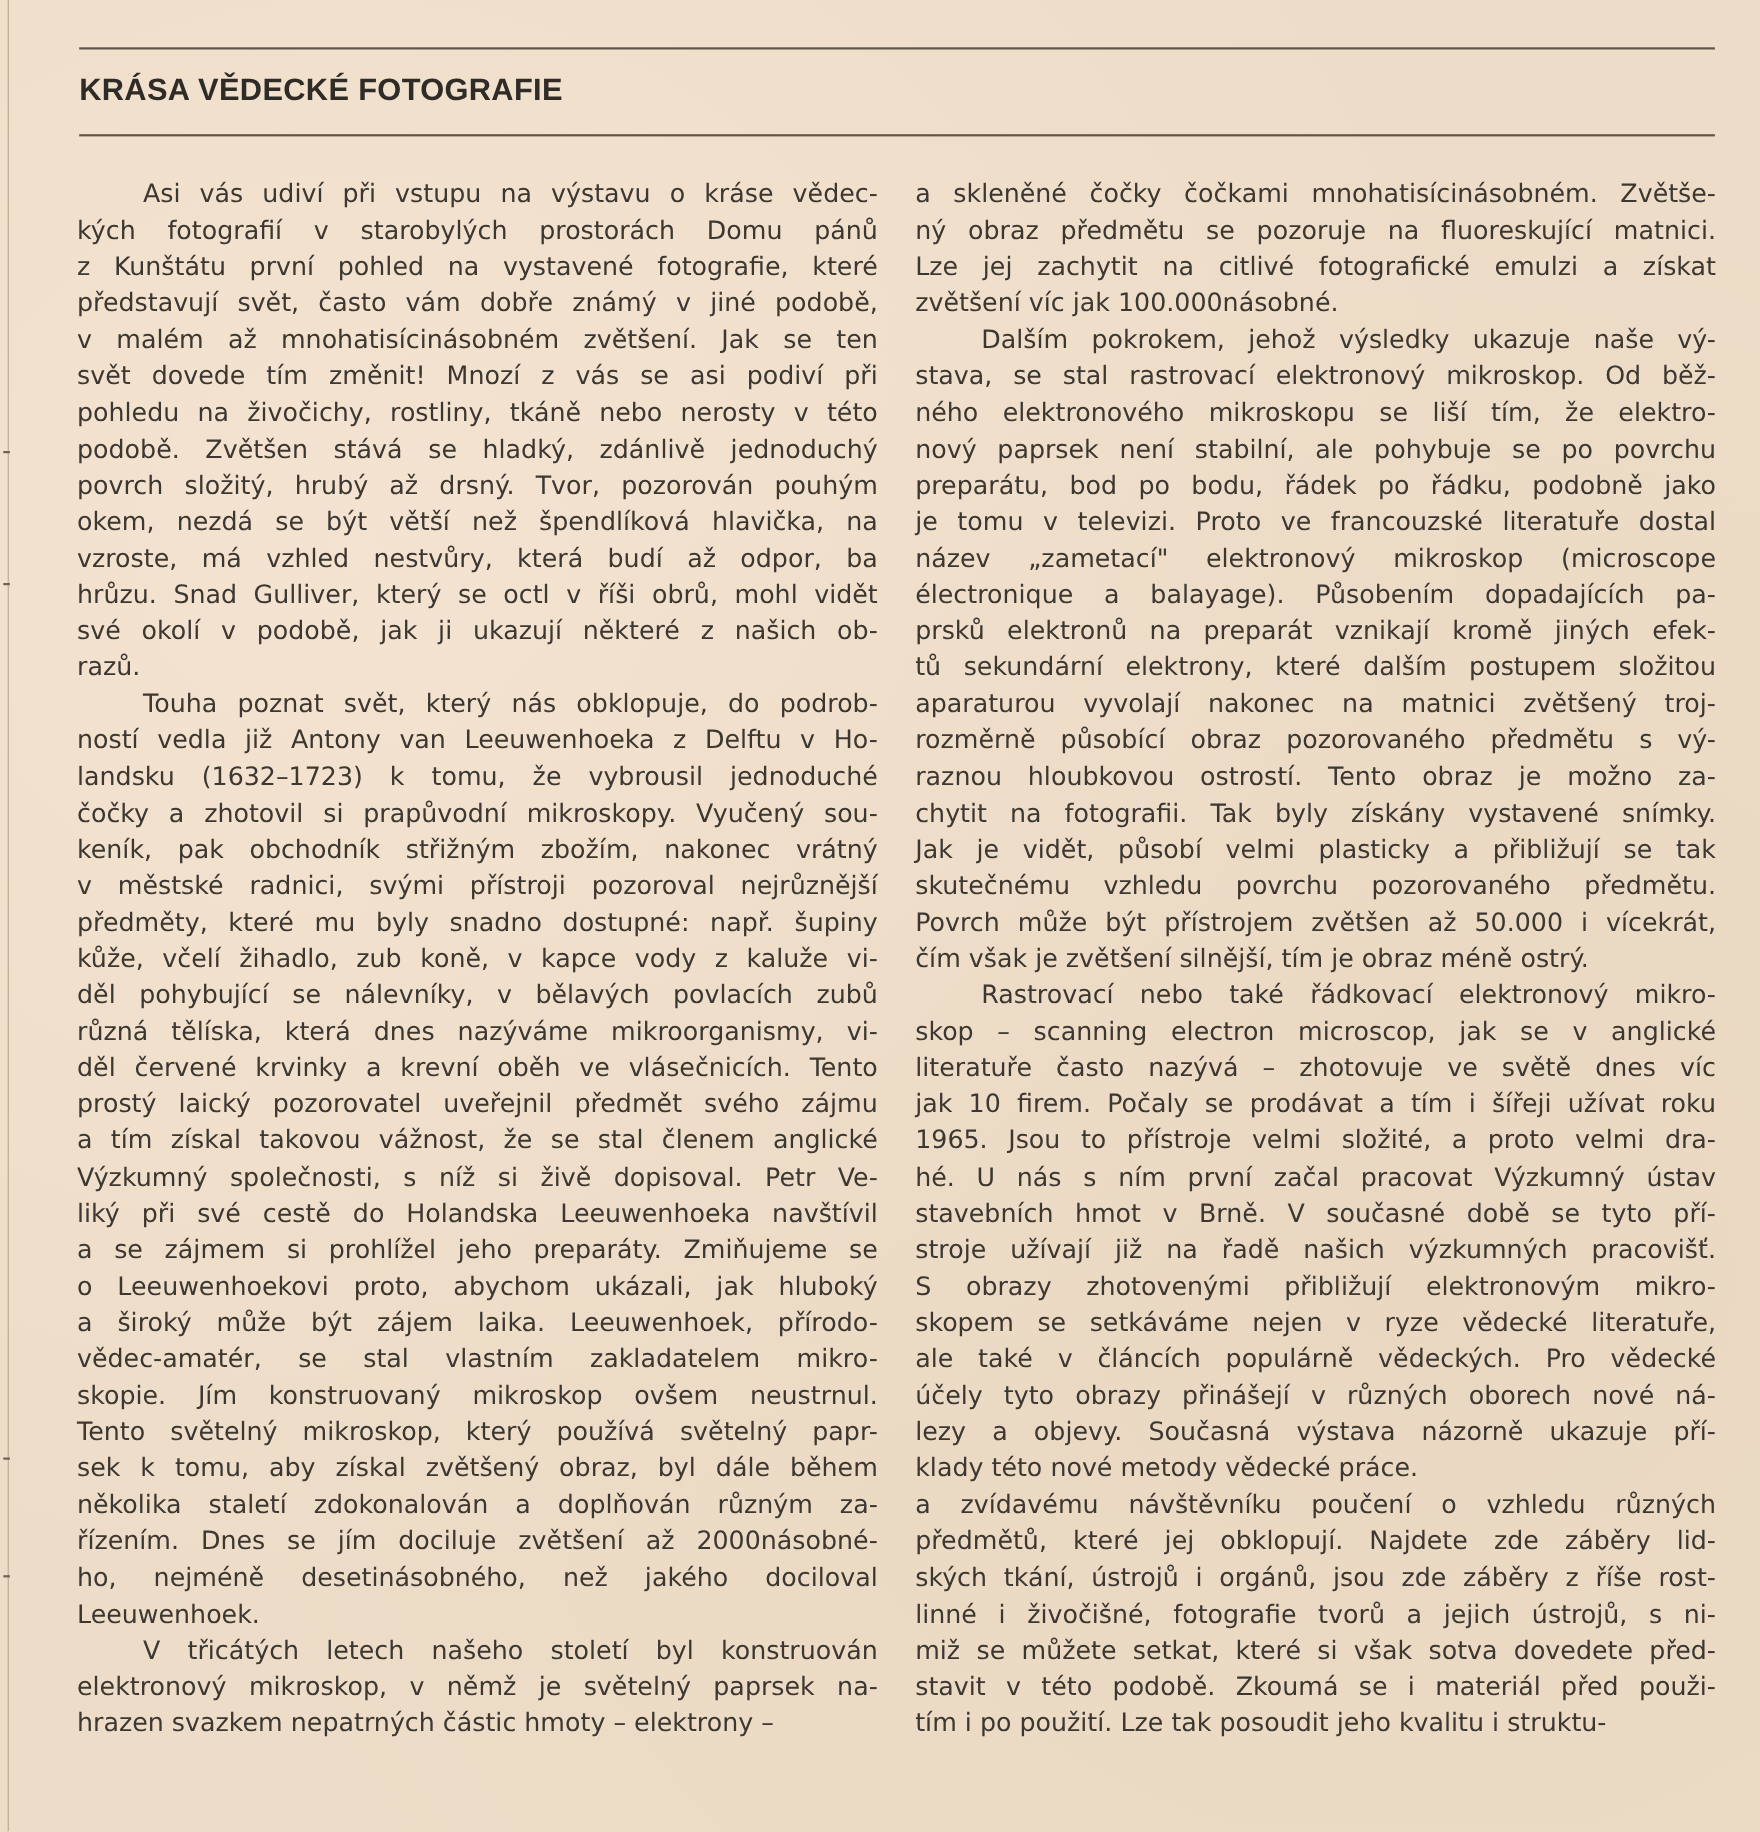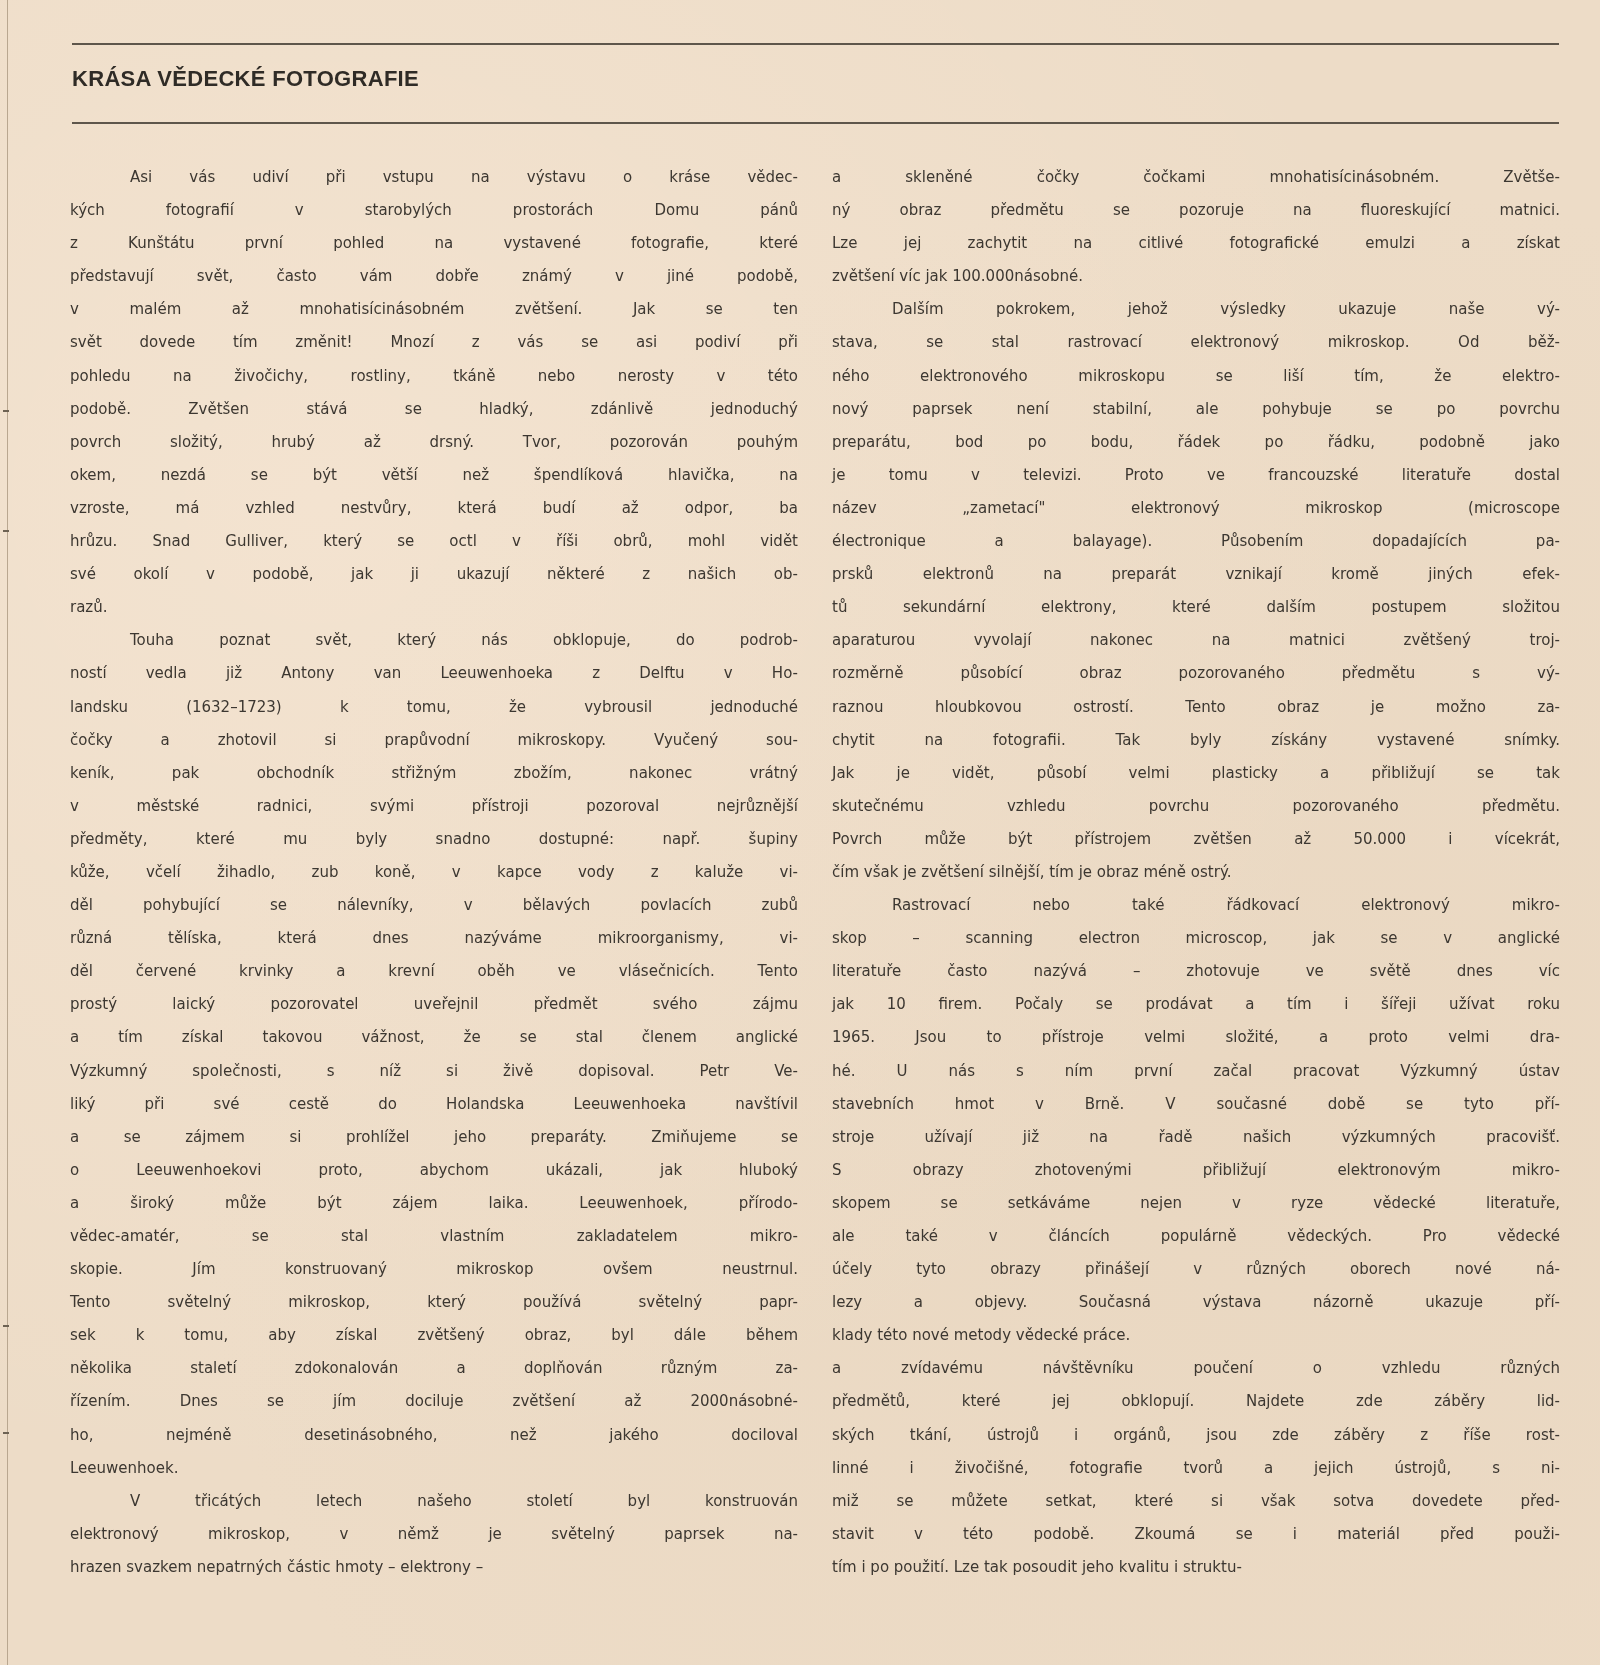--- a/index.html
+++ b/index.html
@@ -17,27 +17,27 @@
     position: absolute; left: 7px; top: 0; width: 1px; height: 1665px;
     background: #b9a790;
   }
   .edge-mark { position: absolute; left: 3px; width: 6px; height: 2px; background: #6d6253; }
   .rule { position: absolute; left: 72px; width: 1487px; height: 2px; background: #5e564b; }
   .rule.top { top: 43px; }
   .rule.bottom { top: 122px; }
   .title {
     position: absolute; left: 72px; top: 66px; margin: 0;
     font-family: "Liberation Sans", sans-serif;
-    font-weight: bold; font-size: 22px; letter-spacing: 0.3px;
+    font-weight: bold; font-size: 28px; letter-spacing: 0.3px;
     color: #2f2b26;
   }
   .col {
     position: absolute; top: 161px; width: 728px;
     font-family: "DejaVu Sans", sans-serif;
-    font-size: 15px; line-height: 33.1px;
+    font-size: 23px; line-height: 33.1px;
     color: #3c3731;
     text-align: justify;
   }
   .col.left { left: 70px; }
   .col.right { left: 832px; }
   .col p { margin: 0; }
   .line { display: block; text-align: justify; text-align-last: justify; white-space: nowrap; height: 33.1px; }
   .line.last { text-align-last: left; }
   .line.indent { padding-left: 60px; }
 </style>

